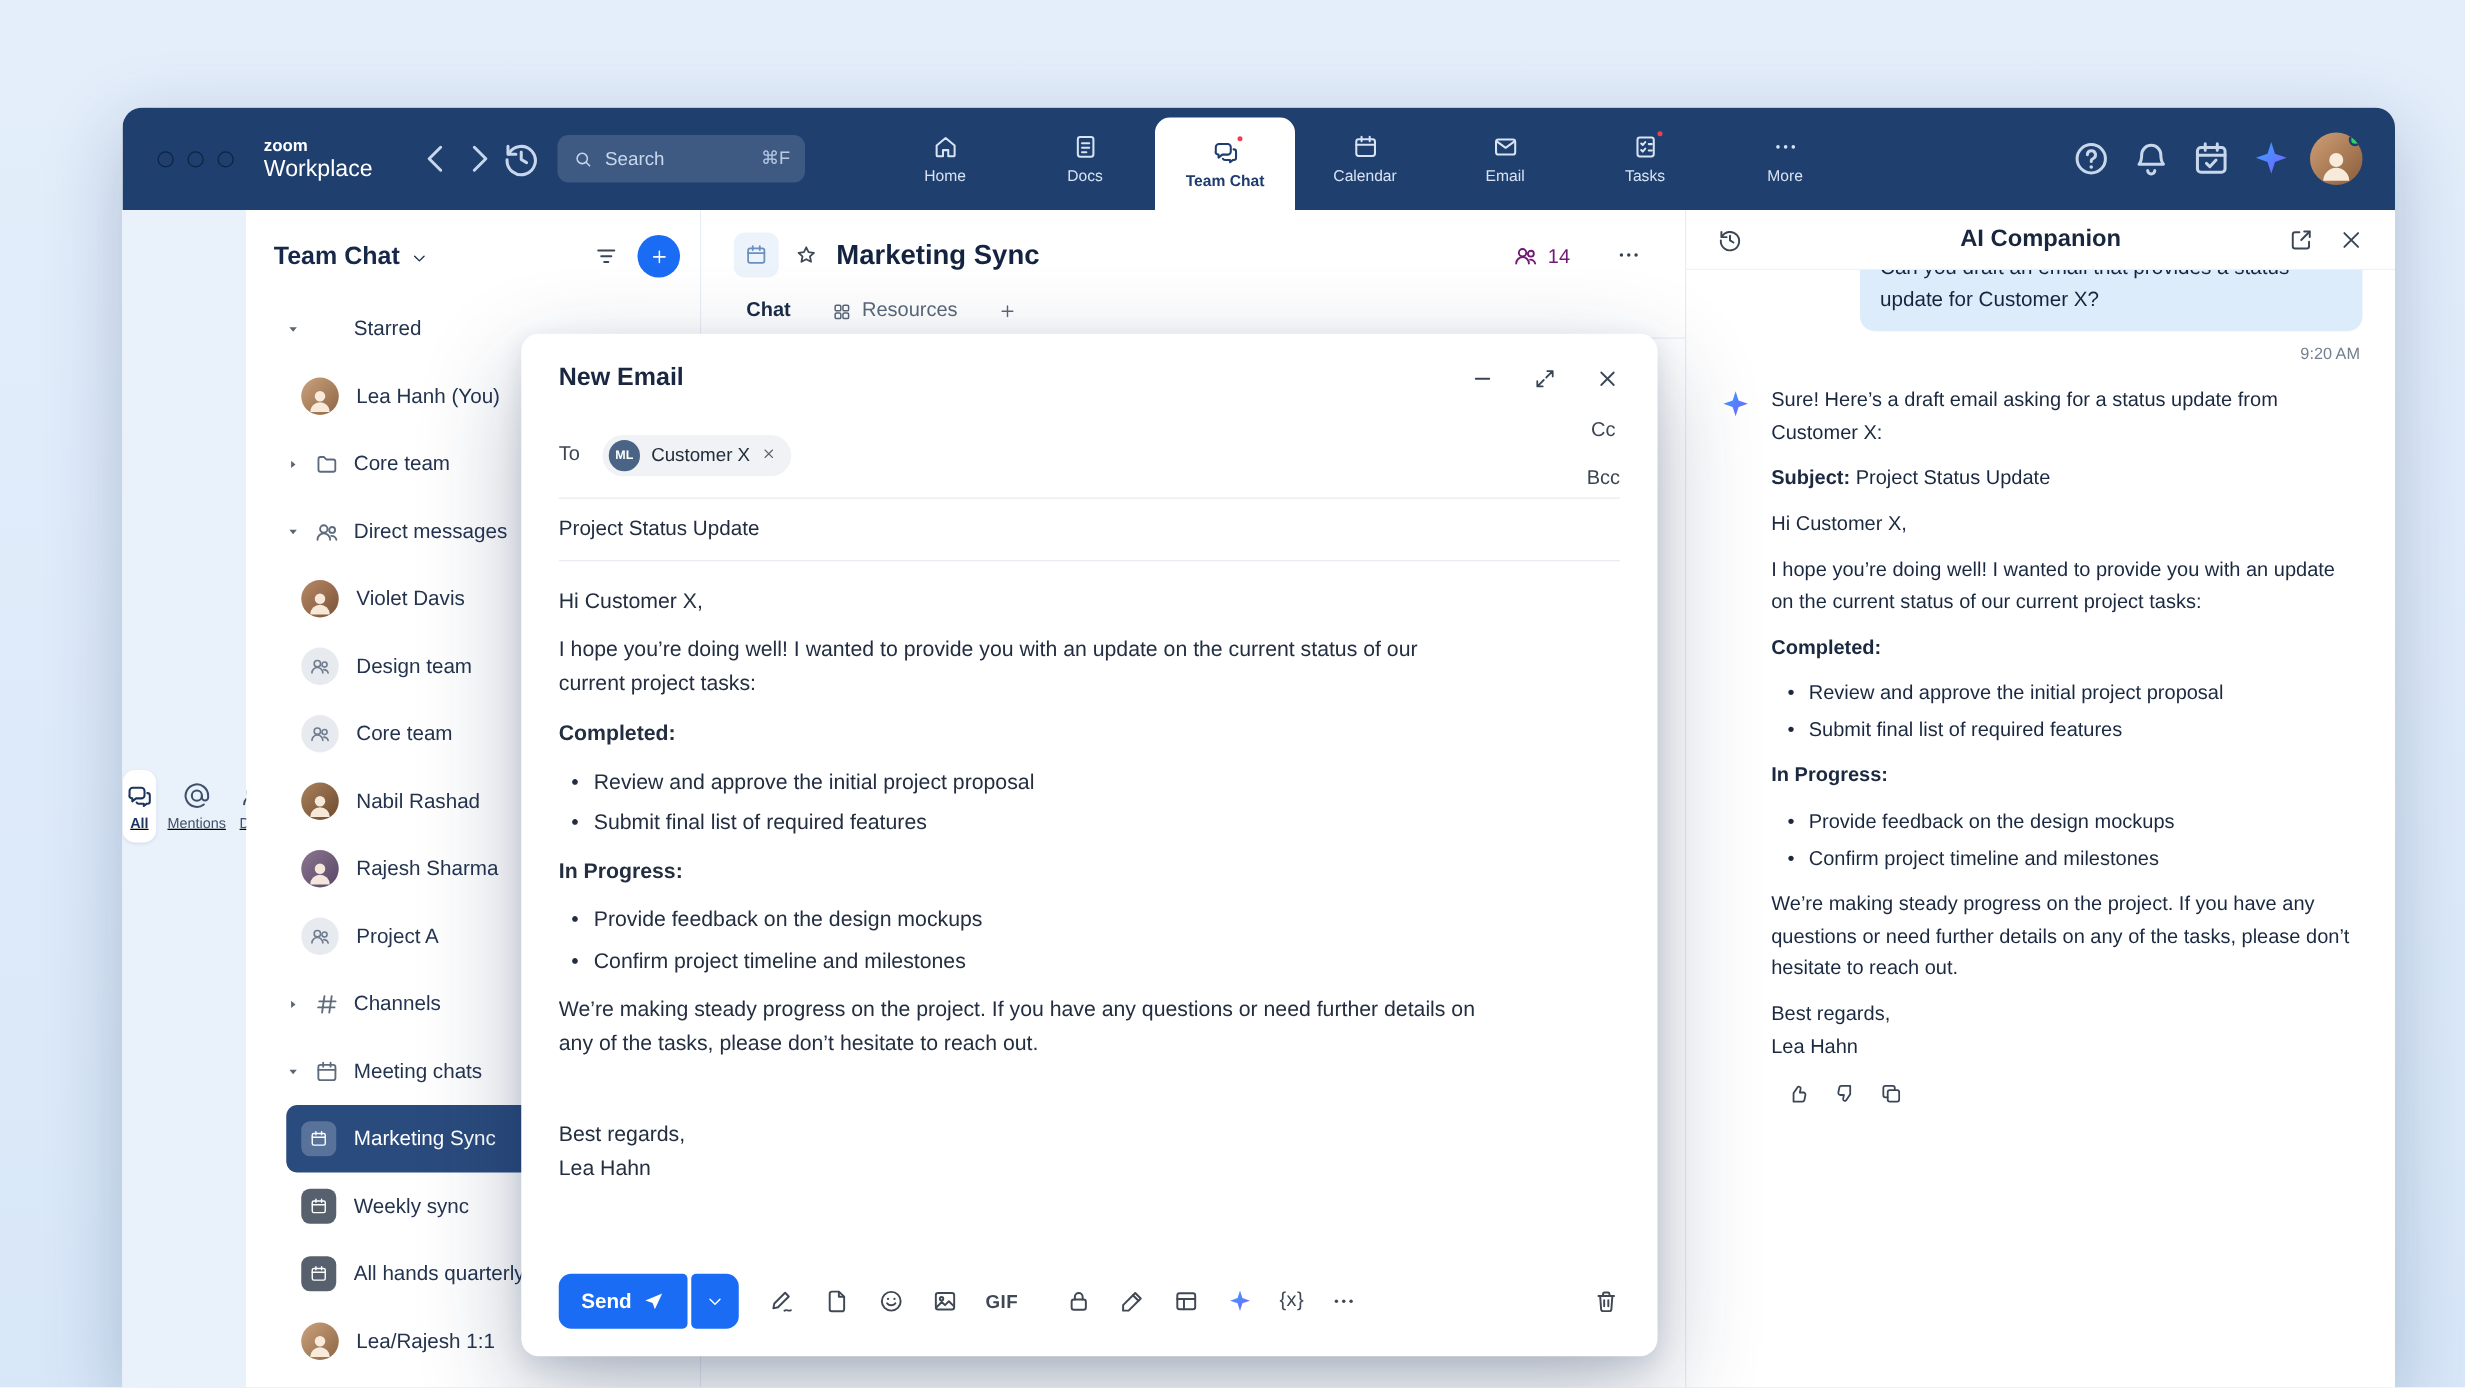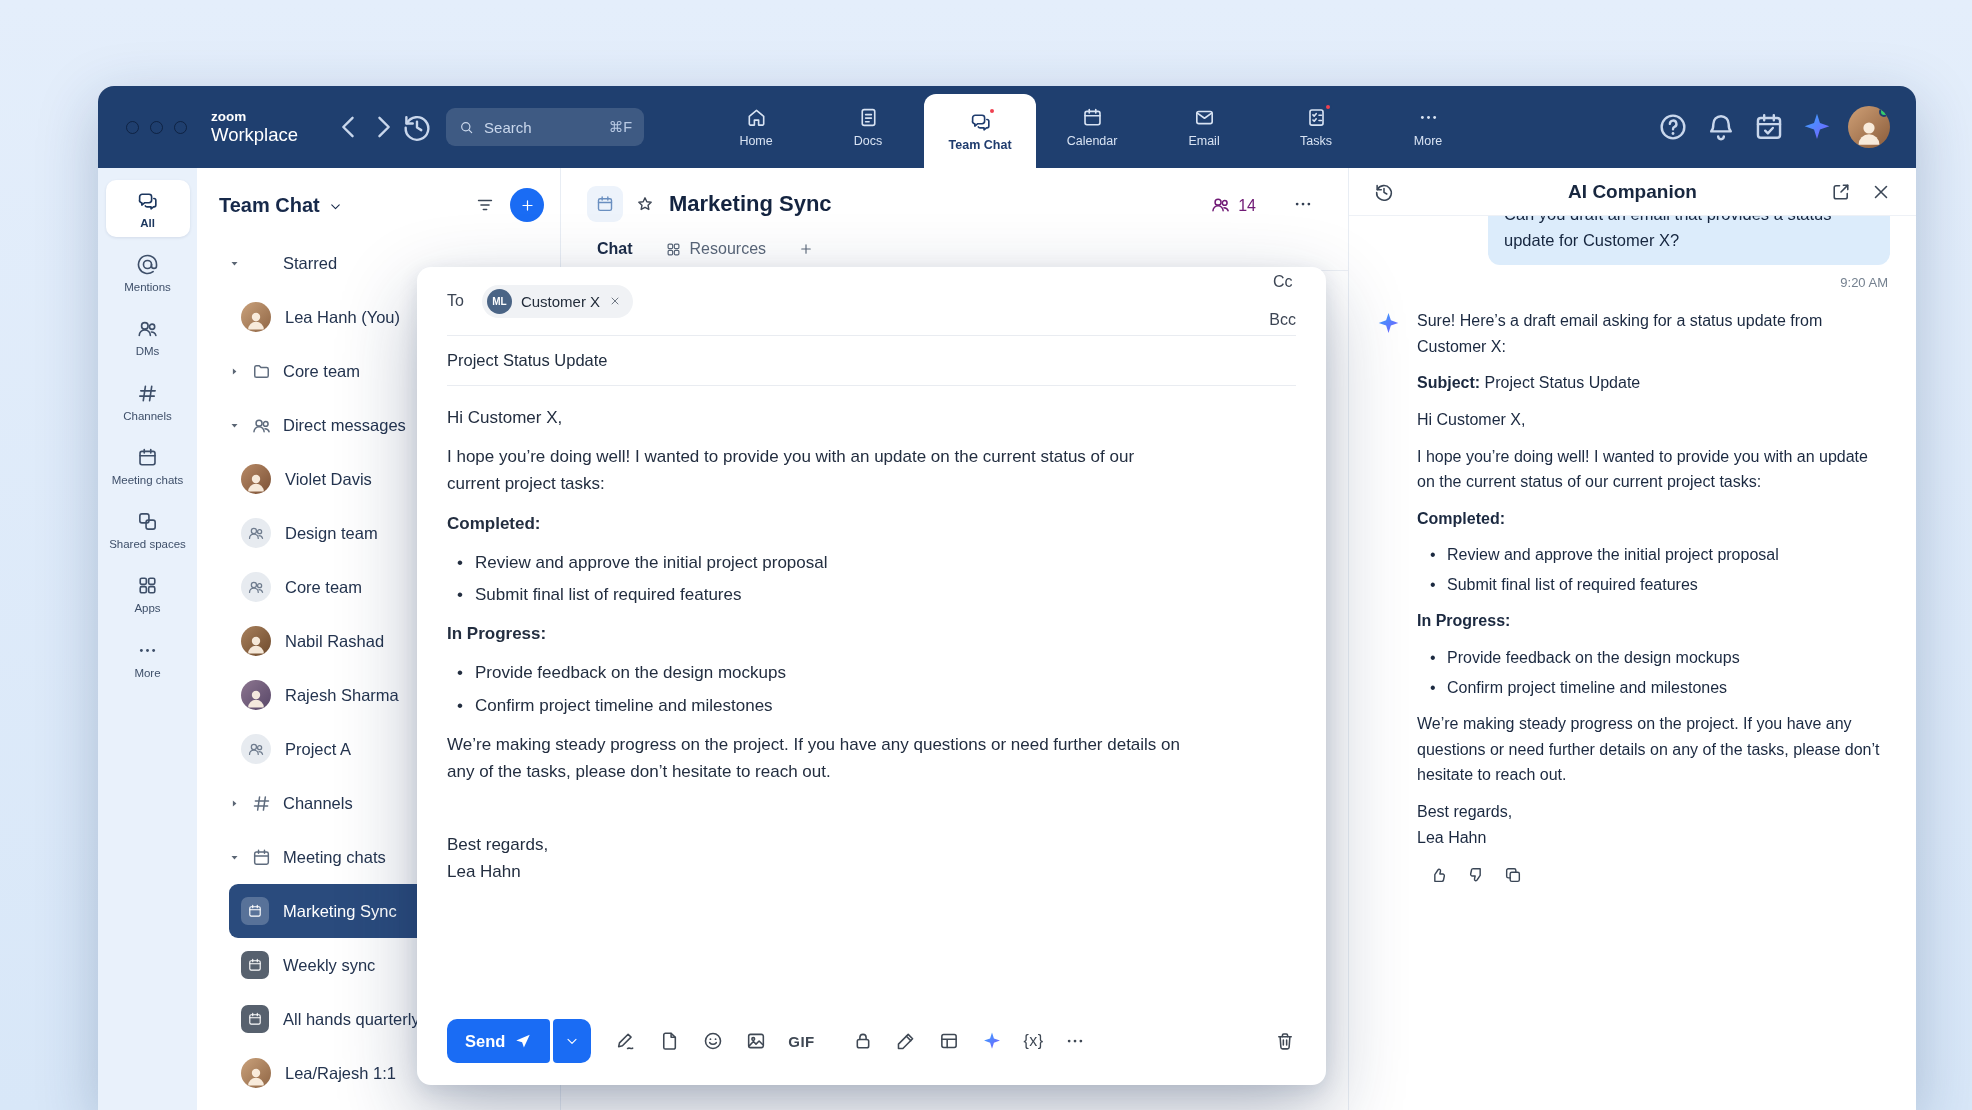--- a/index.html
+++ b/index.html
@@ -42,22 +42,22 @@
   .avatar-top { position:relative; width:42px; height:42px; border-radius:50%;
                 background:linear-gradient(135deg,#cfa076,#8a5c3b); cursor:pointer; display:flex;
                 align-items:flex-end; justify-content:center; overflow:hidden; }
   .presence { position:absolute; top:1px; right:1px; width:10px; height:10px; border-radius:50%;
               background:#2fce6f; border:2px solid #1f3f6f; z-index:2;}
 
   
   .content { display:flex; height:calc(100% - 82px); background:#fff; }
 
   
-  .rail { width:99px; background:#e9f1fb; padding-top:12px; display:flex; flex-direction:column;
-          align-items:center; gap:7px; flex:none; }
+  .rail { width:99px; background:#e9f1fb; padding-top:12px; display:flex; flex-direction:row;
+          align-items:center; gap:7px; flex:none;text-decoration:underline; }
   .rail-item { width:84px; border-radius:10px; padding:9px 2px 7px; display:flex; flex-direction:column;
                align-items:center; gap:5px; color:#3e4f69; font-size:11.5px; text-align:center;
                line-height:1.15; border:none; background:none; cursor:pointer; font-family:inherit;}
   .rail-item.active { background:#fff; color:#1b365e; font-weight:600;
                       box-shadow:0 1px 3px rgba(20,40,80,.10); }
   .rail-item svg { width:23px; height:23px; }
 
   
   .sidebar { width:364px; background:#fff; border-right:1px solid #e8edf4; display:flex;
              flex-direction:column; flex:none; }
@@ -853,20 +853,40 @@
                   </button>
               </div>
             </div>
           </div>
         </div>
       </aside>
     </div>
   </div>
 
   <div class="modal">
+    <div class="m-header">
+      <div class="m-title">New Email</div>
+      <div class="m-winicons">
+        <button class="icon-btn">
+            <svg class="ic">
+              <use href="#i-minus"></use>
+            </svg>
+          </button>
+        <button class="icon-btn">
+            <svg class="ic">
+              <use href="#i-expand"></use>
+            </svg>
+          </button>
+        <button class="icon-btn">
+            <svg class="ic">
+              <use href="#i-close"></use>
+            </svg>
+          </button>
+      </div>
+    </div>
     <div class="m-row">
       <span class="m-to-label">To</span>
       <span class="chip">
         <span class="chip-av">ML</span>
         <span>Customer X</span>
         <span class="chip-x"><svg class="ic">
               <use href="#i-close"></use>
             </svg></span>
       </span>
       <span class="m-ccbcc">

